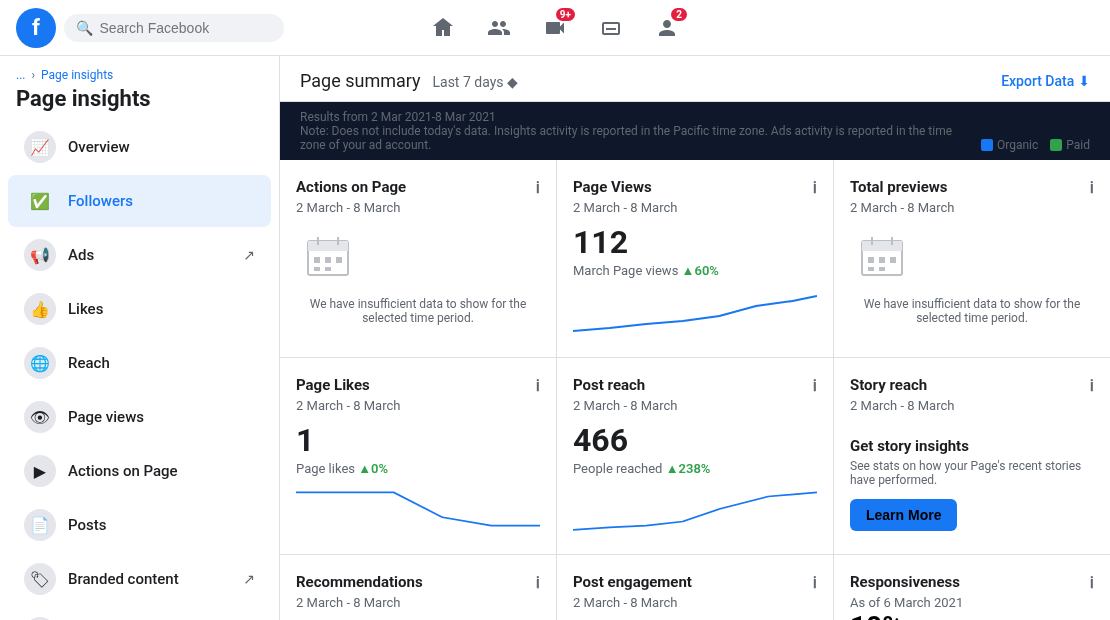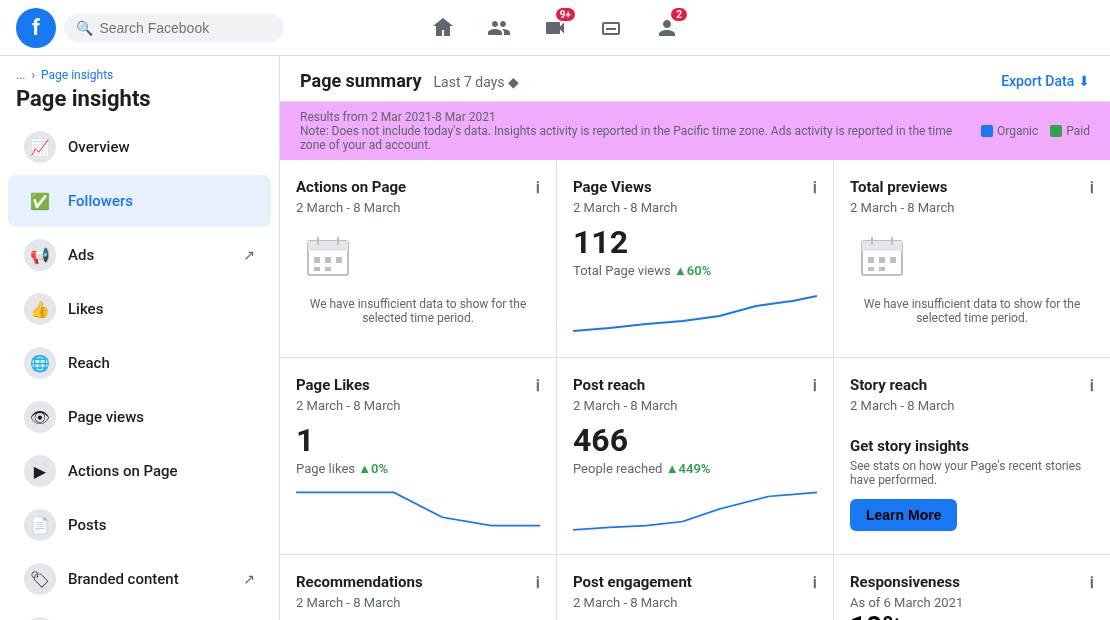--- a/index.html
+++ b/index.html
@@ -43,25 +43,25 @@
     .nav-item.active { background: #e7f0fd; color: #1877f2; }
     .nav-icon { width: 32px; height: 32px; border-radius: 50%; background: #e4e6eb; display: flex; align-items: center; justify-content: center; font-size: 16px; }
     .nav-item.active .nav-icon { background: #e7f0fd; }
     .ext-icon { margin-left: auto; color: #606770; font-size: 14px; }
 
     
     .content { flex: 1; overflow-y: auto; padding: 0; }
 
     
     .summary-header { background: #fff; padding: 14px 20px 10px; border-bottom: 1px solid #dddfe2; display: flex; align-items: center; justify-content: space-between; }
-    .summary-title { font-size: 18px; font-weight: 700; color: #1c1e21; }
+    .summary-title { font-size: 18px; font-weight: 400; color: #1c1e21; }
     .summary-period { font-size: 14px; color: #606770; margin-left: 8px; }
     .export-btn { display: flex; align-items: center; gap: 4px; color: #1877f2; font-size: 14px; cursor: pointer; font-weight: 500; }
 
-    .results-note { background: #f0abfc; padding: 8px 20px; font-size: 12px; color: #606770; display: flex; align-items: center; justify-content: space-between; gap: 20px; }
+    .results-note { background: #0f172a; padding: 8px 20px; font-size: 12px; color: #606770; display: flex; align-items: flex-end; justify-content: space-between; gap: 20px; }
     .results-note-text { flex: 1; }
     .legend { display: flex; align-items: center; gap: 12px; flex-shrink: 0; }
     .legend-item { display: flex; align-items: center; gap: 4px; font-size: 12px; }
     .legend-dot { width: 12px; height: 12px; border-radius: 2px; }
 
     
     .cards-grid { display: grid; grid-template-columns: repeat(3, 1fr); gap: 1px; background: #dddfe2; padding: 0; }
     .card { background: #fff; padding: 16px; min-height: 180px; }
     .card-title { font-size: 15px; font-weight: 700; color: #1c1e21; display: flex; align-items: center; justify-content: space-between; }
     .card-date { font-size: 13px; color: #606770; margin-top: 2px; }
@@ -246,21 +246,21 @@
       </div>
 
       <div class="card">
         <div class="card-title">
           <span>Page Views</span>
           <span class="card-info">ℹ</span>
         </div>
         <div class="card-date">2 March - 8 March</div>
         <div class="card-value">112</div>
         <div class="card-sublabel">
-          <span>Total Page views</span>
+          <span>March Page views</span>
           <span class="card-change up">▲60%</span>
         </div>
         <div class="mini-chart">
           <svg class="chart-area" viewBox="0 0 200 50" preserveAspectRatio="none">
             <polyline points="0,45 30,42 60,38 90,35 120,30 150,20 180,15 200,10" fill="none" stroke="#1877f2" stroke-width="2"></polyline>
           </svg>
         </div>
       </div>
 
       <div class="card">
@@ -307,21 +307,21 @@
 
       <div class="card">
         <div class="card-title">
           <span>Post reach</span>
           <span class="card-info">ℹ</span>
         </div>
         <div class="card-date">2 March - 8 March</div>
         <div class="card-value">466</div>
         <div class="card-sublabel">
           <span>People reached</span>
-          <span class="card-change up">▲449%</span>
+          <span class="card-change up">▲238%</span>
         </div>
         <div class="mini-chart">
           <svg class="chart-area" viewBox="0 0 200 60" preserveAspectRatio="none">
             <polyline points="0,55 30,52 60,50 90,45 120,30 160,15 200,10" fill="none" stroke="#1877f2" stroke-width="2"></polyline>
           </svg>
         </div>
       </div>
 
       <div class="card story-reach-card">
         <div class="card-title">

